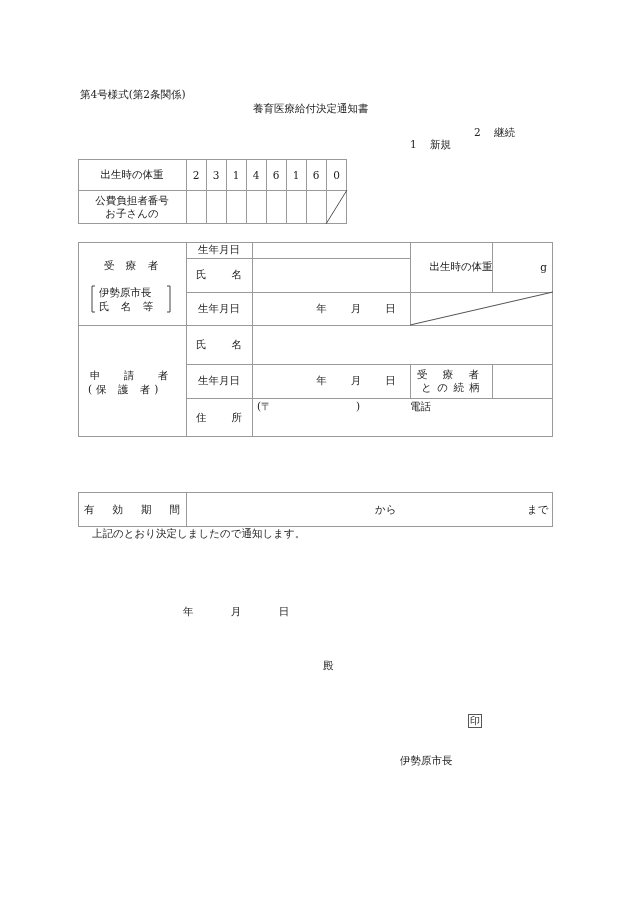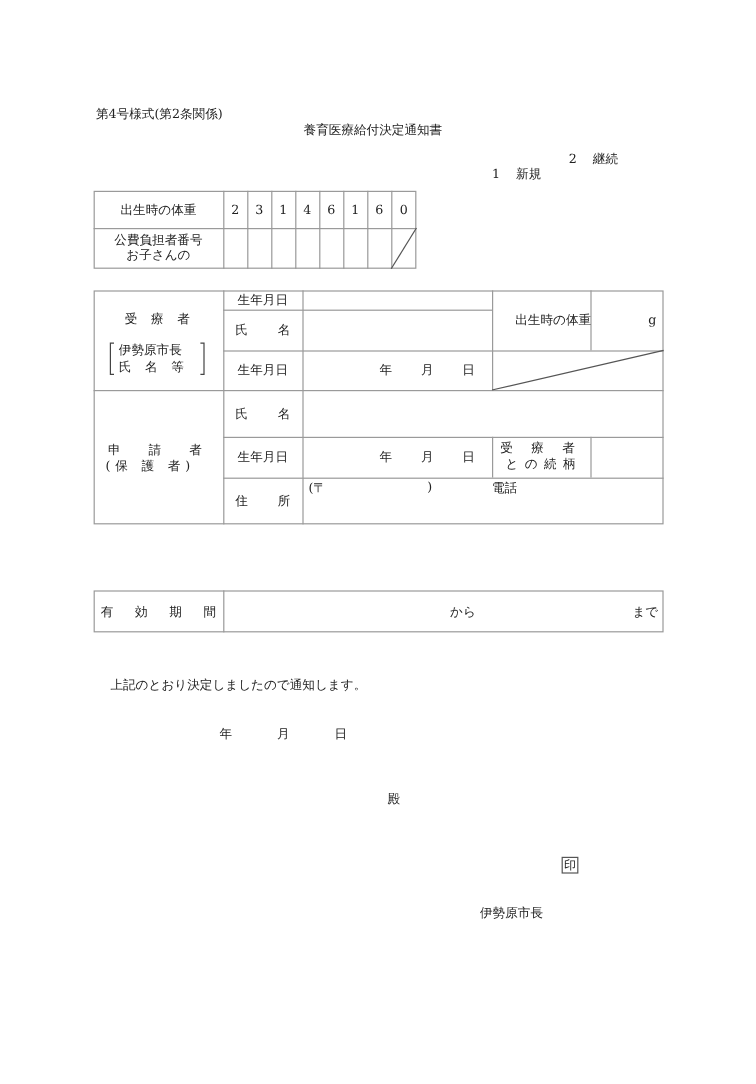--- a/index.html
+++ b/index.html
@@ -161,21 +161,21 @@
     <span>効</span>
     <span>期</span>
     <span>間</span>
   </div>
   <div class="abs" style="left:174px;top:492px;width:367px;height:35px;margin-left:16px;">
     <span class="abs" style="left:185px;top:11px;">から</span>
     <span class="abs" style="left:337px;top:11px;">まで</span>
   </div>
 </div>
 
-<div class="abs" style="left:92px;top:564px;text-align:center;">上記のとおり決定しましたので通知します。</div>
+<div class="abs" style="left:92px;top:527px;text-align:center;">上記のとおり決定しましたので通知します。</div>
 
 <div class="abs" style="left:183px;top:605px;">
   <span>年</span>
   <span style="margin-left:34px;">月</span>
   <span style="margin-left:34px;">日</span>
 </div>
 
 <div class="abs" style="left:323px;top:659px;">殿</div>
 
 <div class="abs" style="left:400px;top:754px;">伊勢原市長</div>

